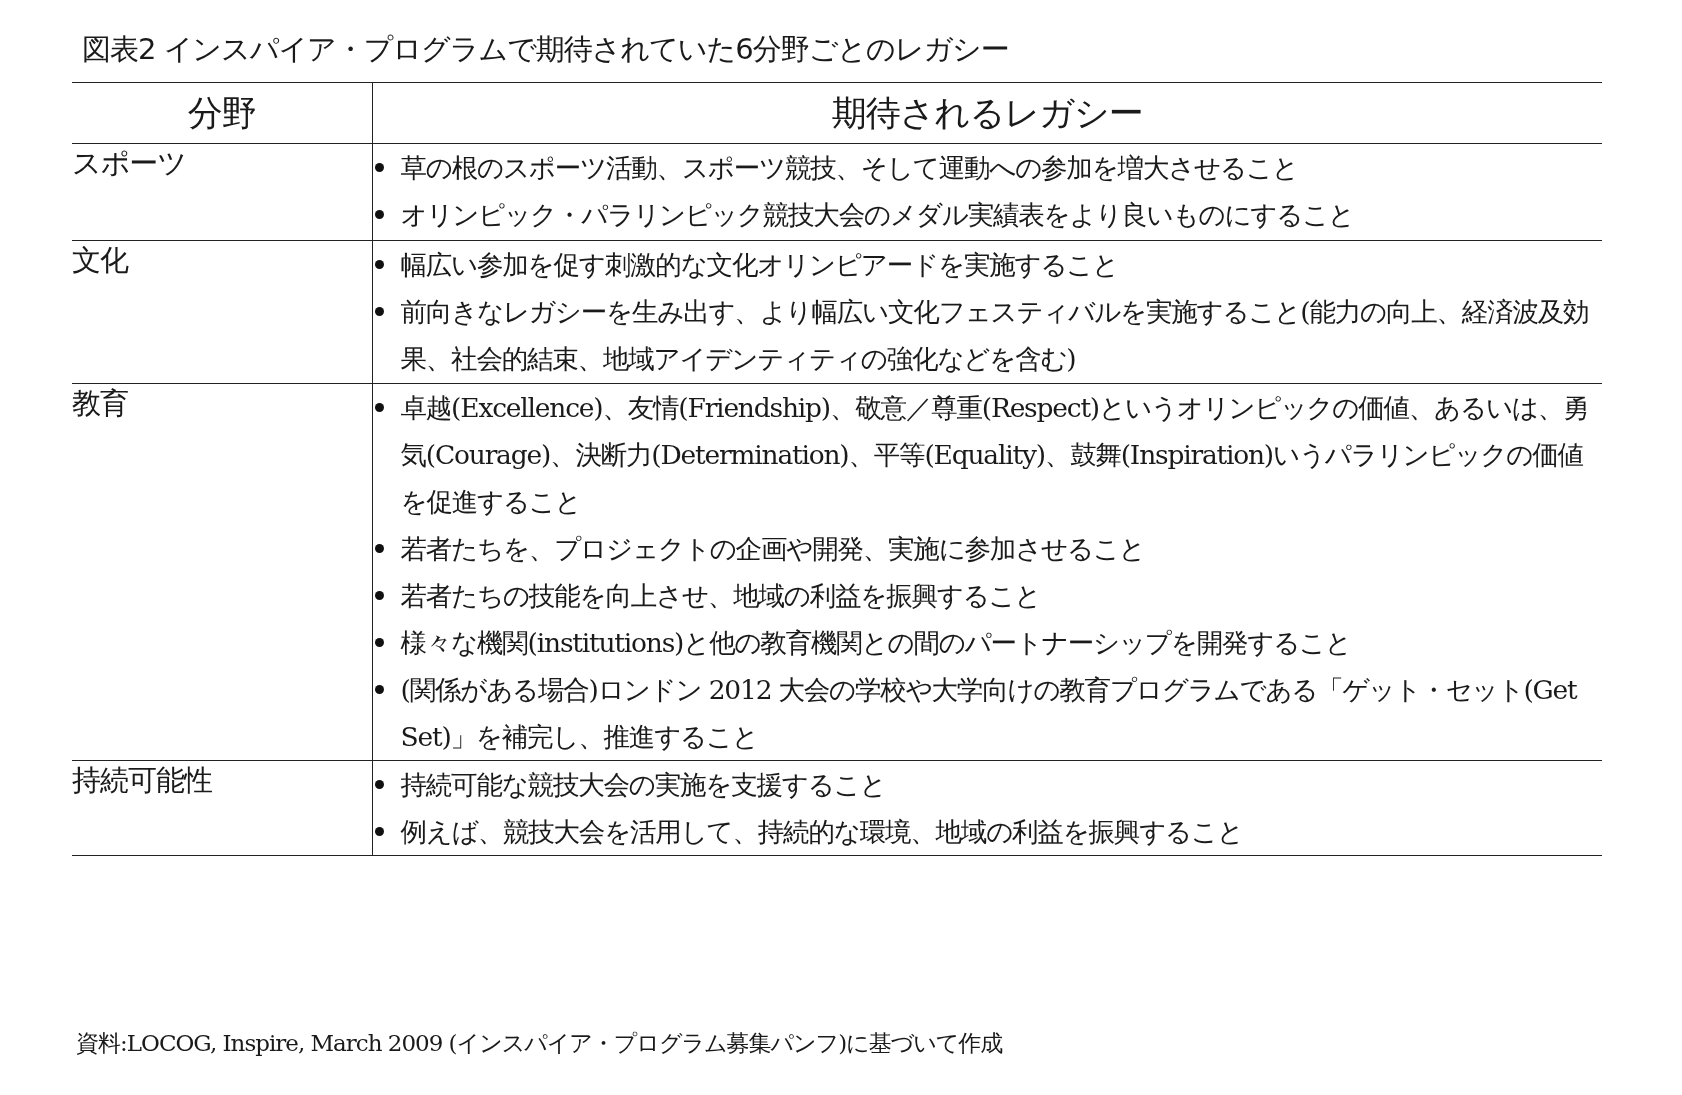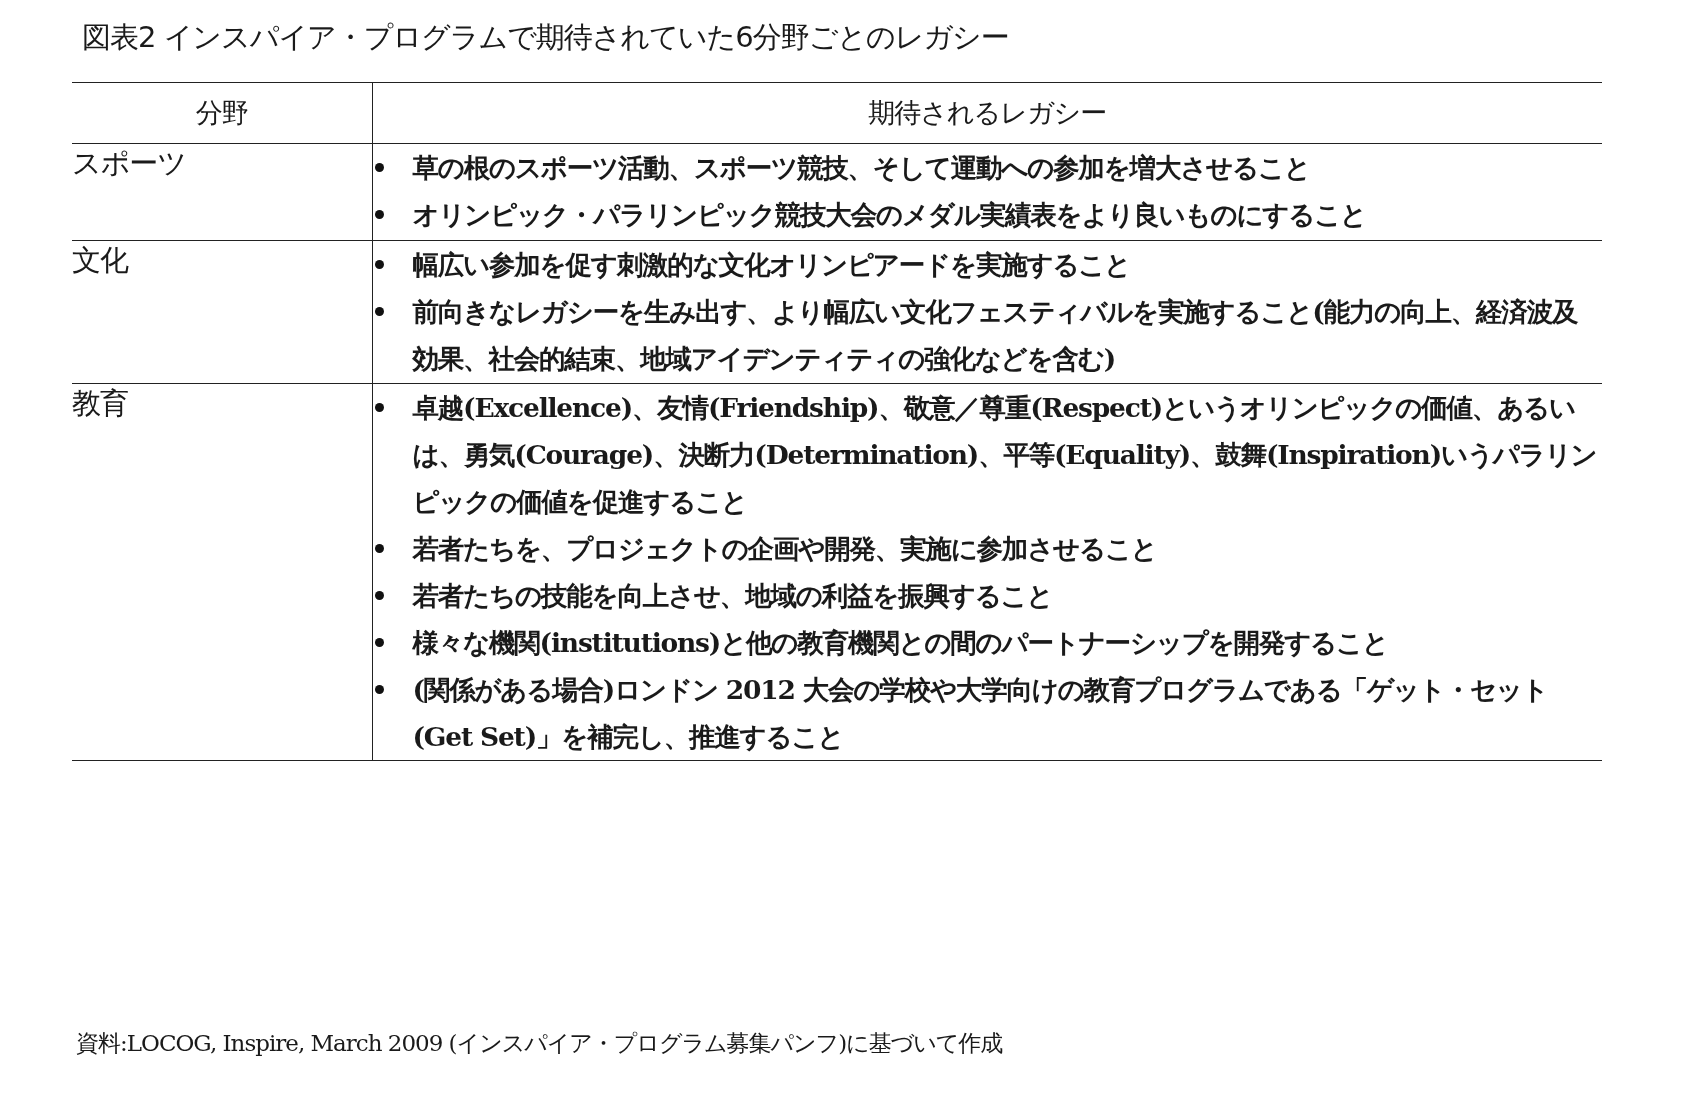--- a/index.html
+++ b/index.html
@@ -1,49 +1,48 @@
 <!DOCTYPE html>
 <html><head>
 <meta charset="utf-8">
 <style>
   html, body { margin:0; padding:0; background:#ffffff; }
   body {
     width:1682px; height:1095px; position:relative; overflow:hidden;
     font-family:"DejaVu Serif","Liberation Serif",serif; color:#1a1a1a;
   }
   .title {
-    position:absolute; left:82px; top:18px;
+    position:absolute; left:82px; top:30px;
     font-family:"DejaVu Sans","Liberation Sans",sans-serif;
     font-size:29px; letter-spacing:-1px; white-space:nowrap;
   }
   table.legacy {
     position:absolute; left:72px; top:82px; width:1530px;
     border-collapse:collapse; table-layout:fixed;
   }
   table.legacy col.c1 { width:300px; }
   table.legacy col.c2 { width:1230px; }
   table.legacy th, table.legacy td {
     border-top:1.5px solid #222; border-bottom:1.5px solid #222;
     vertical-align:top; padding:0;
   }
   table.legacy th:first-child, table.legacy td:first-child { border-right:1.2px solid #222; }
   table.legacy th {
     height:60px; font-weight:normal; text-align:center; vertical-align:middle;
-    font-family:"DejaVu Sans","Liberation Sans",sans-serif; font-size:27px; letter-spacing:-1px;
+    font-family:"DejaVu Sans","Liberation Sans",sans-serif; font-size:35px; letter-spacing:-1px;
   }
   td.field {
     font-family:"DejaVu Sans","Liberation Sans",sans-serif;
     font-size:29px; letter-spacing:-1px; padding:10px 0 0 10px;
   }
   td.items { padding:6px 0 6px 12px; }
   ul.bullets { list-style:none; margin:0; padding:0; }
   ul.bullets li {
-    position:relative; padding-left:40px; font-size:26.5px; line-height:47px;
+    position:relative; padding-left:28px; font-size:26.5px; line-height:47px;
     letter-spacing:-1.2px;
-    font-weight:bold;
   }
   ul.bullets li .dot {
     position:absolute; left:2px; top:19px; width:9px; height:9px; border-radius:50%; background:#111;
   }
   tr.r-sports td { height:96px; }
   tr.r-culture td { height:142px; }
   tr.r-education td { height:373px; }
   tr.r-sustain td { height:94px; }
   tr.r-volunteer td { height:65px; }
   tr.r-business td { height:95px; }
@@ -91,16 +90,25 @@
       <td class="items">
         <ul class="bullets">
           <li><span class="dot"></span><span>卓越(Excellence)、友情(Friendship)、敬意／尊重(Respect)というオリンピックの価値、あるいは、勇気(Courage)、決断力(Determination)、平等(Equality)、鼓舞(Inspiration)いうパラリンピックの価値を促進すること</span></li>
           <li><span class="dot"></span><span>若者たちを、プロジェクトの企画や開発、実施に参加させること</span></li>
           <li><span class="dot"></span><span>若者たちの技能を向上させ、地域の利益を振興すること</span></li>
           <li><span class="dot"></span><span>様々な機関(institutions)と他の教育機関との間のパートナーシップを開発すること</span></li>
           <li><span class="dot"></span><span>(関係がある場合)ロンドン 2012 大会の学校や大学向けの教育プログラムである「ゲット・セット(Get Set)」を補完し、推進すること</span></li>
         </ul>
       </td>
     </tr>
+    <tr class="r-sustain">
+      <td class="field">持続可能性</td>
+      <td class="items">
+        <ul class="bullets">
+          <li><span class="dot"></span><span>持続可能な競技大会の実施を支援すること</span></li>
+          <li><span class="dot"></span><span>例えば、競技大会を活用して、持続的な環境、地域の利益を振興すること</span></li>
+        </ul>
+      </td>
+    </tr>
   </tbody>
 </table>
 
 <div class="source">資料:LOCOG, Inspire, March 2009 (インスパイア・プログラム募集パンフ)に基づいて作成</div>
 
 </body></html>

